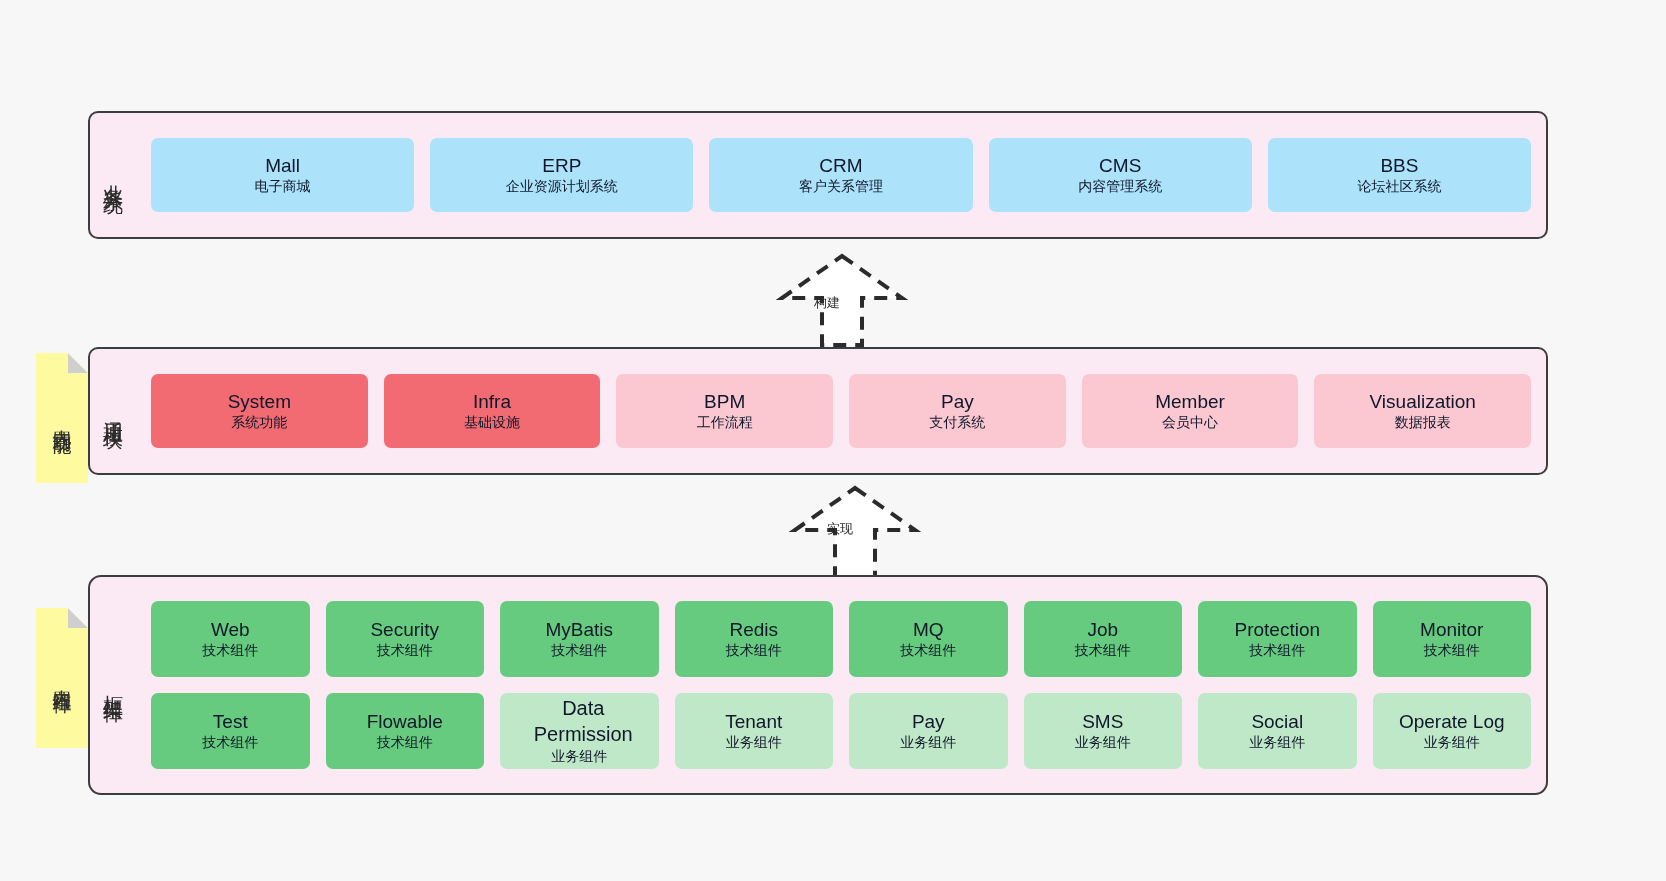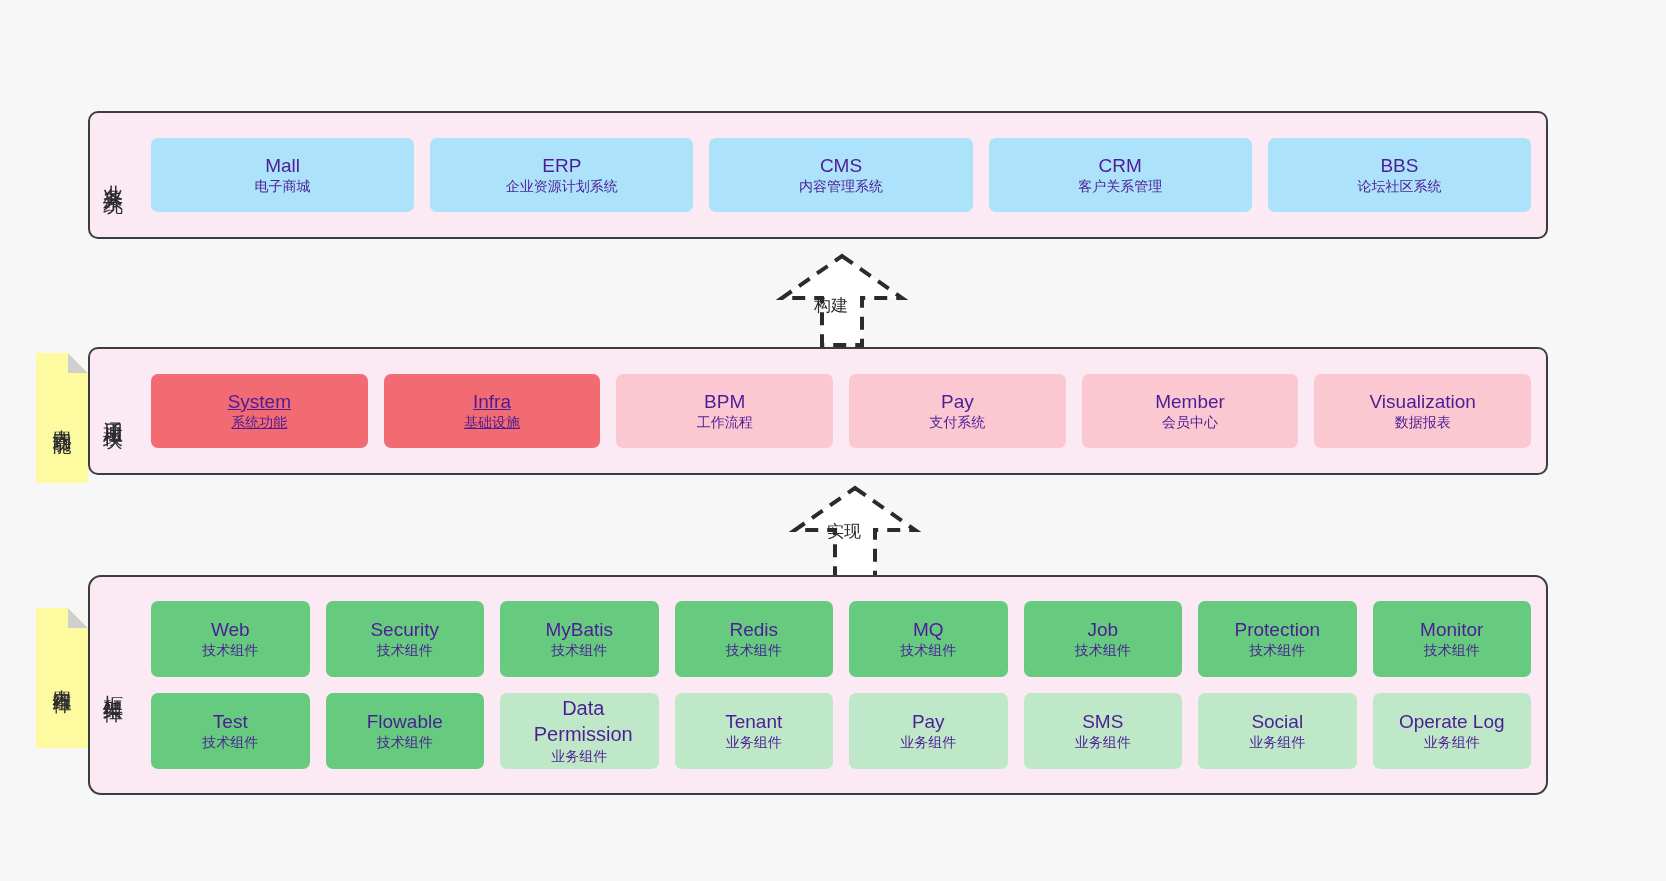--- a/index.html
+++ b/index.html
@@ -57,32 +57,32 @@
 
   
   .card {
     flex: 1 1 0;
     border-radius: 7px;
     display: flex;
     flex-direction: column;
     align-items: center;
     justify-content: center;
     text-align: center;
-    color: #4c1d95;
+    color: #0f172a;
     line-height: 1.28;
     padding: 6px 4px;
     user-select: none;
   }
   .card .en { font-size: 19px; }
   .card .zh { font-size: 14px; }
   .card.three .en { font-size: 20px; margin-left: 8px; }
 
   
   .c-blue       { background: #ace3fb; }
-  .c-red        { background: #f26a72; text-decoration: underline; }
+  .c-red        { background: #f26a72; }
   .c-pink       { background: #fbc8d2; }
   .c-green      { background: #66cb7f; }
   .c-lightgreen { background: #bfe8c8; }
 
   
   #layer-business  { left: 88px;  top: 111px; width: 1460px; height: 128px; }
   #layer-business .layer-body { padding: 0 15px; }
   #layer-business .card { height: 74px; }
 
   #layer-common    { left: 88px;  top: 347px; width: 1460px; height: 128px; }
@@ -118,21 +118,21 @@
     clip-path: polygon(0 0, 100% 100%, 0 100%);
   }
   #note-common    { left: 36px; top: 353px; width: 52px; height: 130px; }
   #note-framework { left: 36px; top: 608px; width: 52px; height: 140px; }
 
   
   .arrow { position: absolute; }
   .arrow svg { display: block; overflow: visible; }
   .arrow-label {
     position: absolute;
-    font-size: 17px;
+    font-size: 13px;
     color: #2b2b2b;
     background: transparent;
     user-select: none;
     white-space: nowrap;
   }
   #arrow-build  { left: 752px; top: 252px; width: 180px; height: 95px; }
   #arrow-build  .arrow-label { left: 62px; top: 42px; }
   #arrow-impl   { left: 765px; top: 484px; width: 180px; height: 95px; }
   #arrow-impl   .arrow-label { left: 62px; top: 36px; }
 </style>
@@ -147,26 +147,26 @@
       <div class="row">
         <div class="card c-blue">
           <span class="en">Mall</span>
           <span class="zh">电子商城</span>
         </div>
         <div class="card c-blue">
           <span class="en">ERP</span>
           <span class="zh">企业资源计划系统</span>
         </div>
         <div class="card c-blue">
+          <span class="en">CRM</span>
+          <span class="zh">客户关系管理</span>
+        </div>
+        <div class="card c-blue">
           <span class="en">CMS</span>
           <span class="zh">内容管理系统</span>
-        </div>
-        <div class="card c-blue">
-          <span class="en">CRM</span>
-          <span class="zh">客户关系管理</span>
         </div>
         <div class="card c-blue">
           <span class="en">BBS</span>
           <span class="zh">论坛社区系统</span>
         </div>
       </div>
     </div>
   </div>
 
   <div class="arrow" id="arrow-build">

